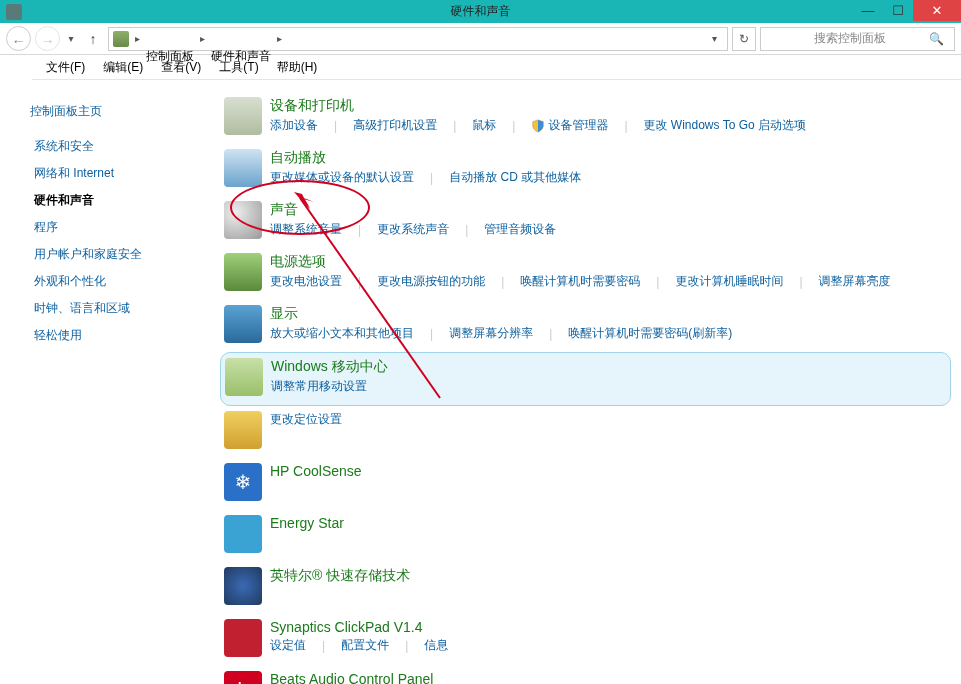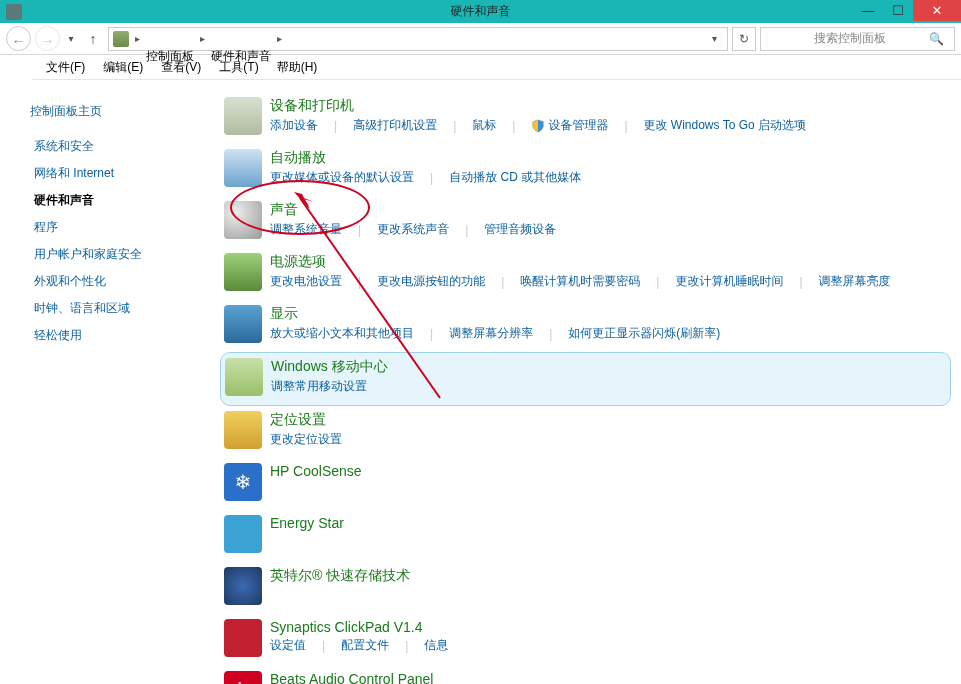--- a/index.html
+++ b/index.html
@@ -197,37 +197,36 @@
         </div>
         <div class="cat">
           <div class="cicon ic-display"></div>
           <div class="cbody">
             <div class="ctitle">显示</div>
             <div class="clinks">
               <a href="#">放大或缩小文本和其他项目</a>
               <span class="vsep">|</span>
               <a href="#">调整屏幕分辨率</a>
               <span class="vsep">|</span>
-              <a href="#">如何更正显示器闪烁(刷新率)</a>
+              <a href="#">唤醒计算机时需要密码(刷新率)</a>
             </div>
           </div>
         </div>
         <div class="cat highlighted">
           <div class="cicon ic-mobility"></div>
           <div class="cbody">
             <div class="ctitle">Windows 移动中心</div>
             <div class="clinks">
               <a href="#">调整常用移动设置</a>
             </div>
           </div>
         </div>
         <div class="cat">
           <div class="cicon ic-loc"></div>
           <div class="cbody">
-            <div class="ctitle">定位设置</div>
             <div class="clinks">
               <a href="#">更改定位设置</a>
             </div>
           </div>
         </div>
         <div class="cat">
           <div class="cicon ic-cool">❄</div>
           <div class="cbody">
             <div class="ctitle">HP CoolSense</div>
           </div>

